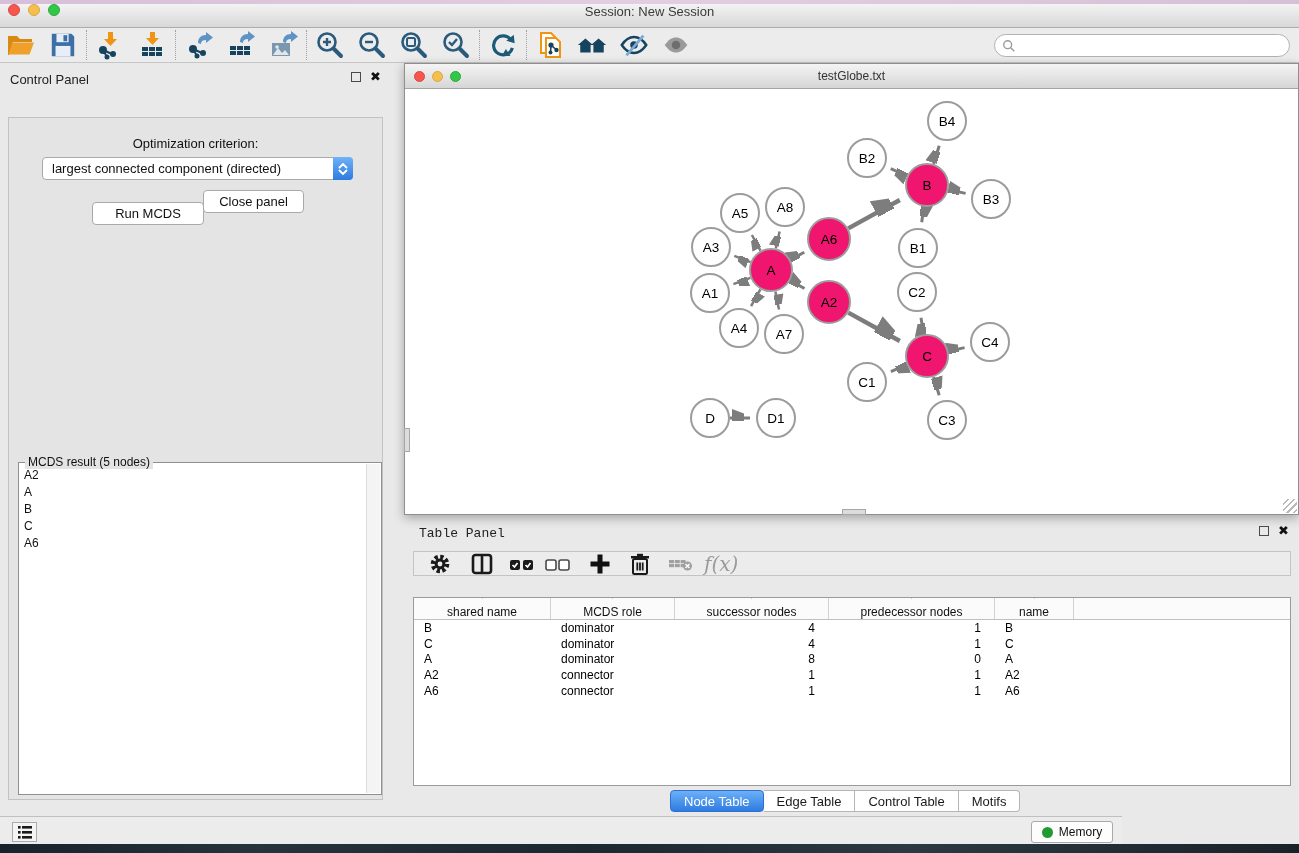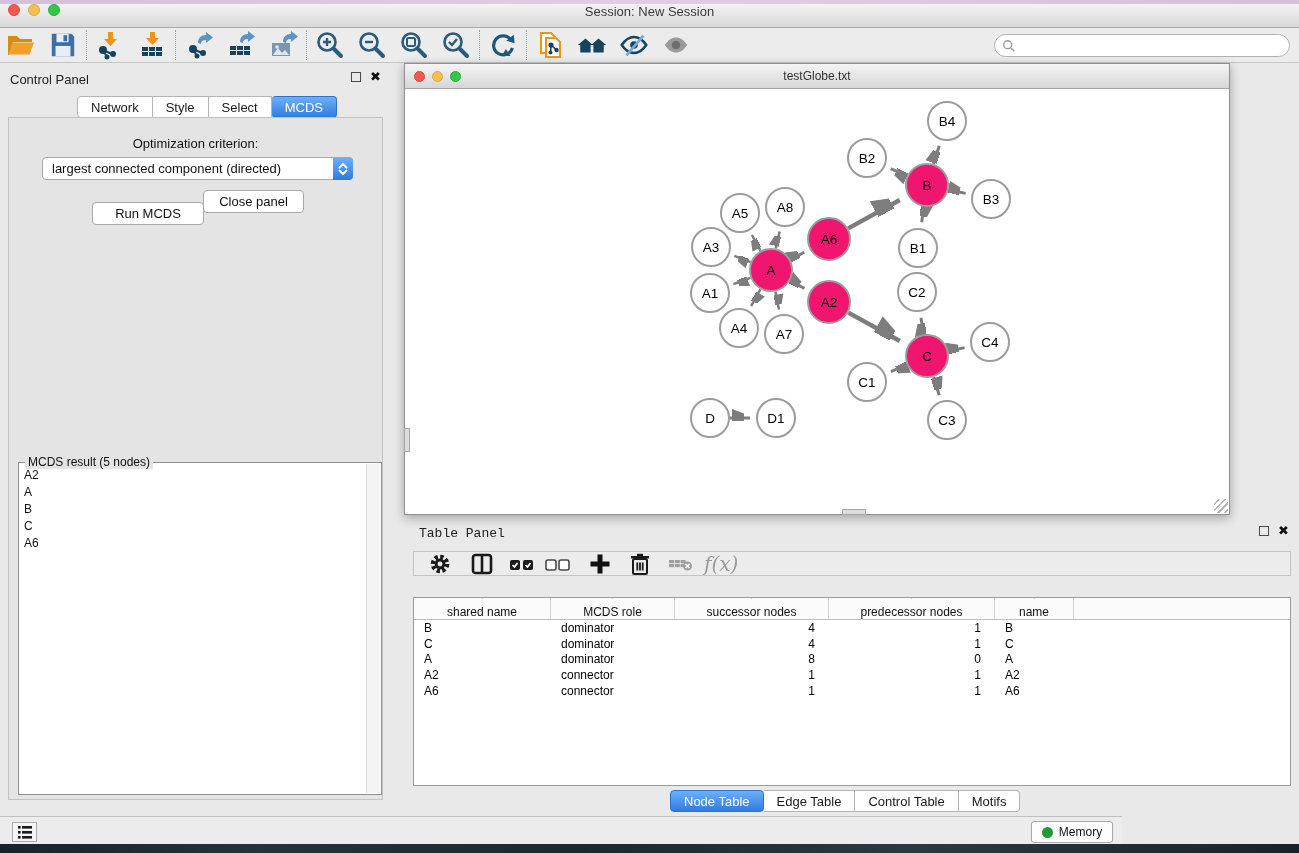--- a/index.html
+++ b/index.html
@@ -55,21 +55,21 @@
   .stepper svg { display:block; }
   .pushbtn { position:absolute; height:23px; background:#fff; border:1px solid #a9a9a9; border-radius:4px;
     font-size:13px; color:#111; display:flex; align-items:center; justify-content:center; }
   .mcds-box { left:18px; top:462px; width:364px; height:333px; background:#fff; border:1px solid #8f8f8f; }
   .mcds-legend { position:absolute; left:6px; top:-8px; background:#e4e4e4; padding:0 3px; font-size:12px; color:#111; }
   .mcds-list { position:absolute; left:1px; top:3px; right:16px; bottom:1px; overflow:hidden; }
   .mcds-item { font-size:12px; color:#111; padding:1.5px 0 1.5px 4px; }
   .mcds-scroll { position:absolute; right:1px; top:1px; width:14px; bottom:1px; background:#f4f4f4; border-left:1px solid #ddd; }
 
   
-  .netwin { left:404px; top:63px; width:826px; height:452px; background:#fff; border:1px solid #8f8f8f;
+  .netwin { left:404px; top:63px; width:895px; height:452px; background:#fff; border:1px solid #8f8f8f;
     box-shadow:0 3px 10px rgba(0,0,0,.3); }
   .netwin-titlebar { position:absolute; left:0; top:0; right:0; height:25px;
     background:linear-gradient(#f4f4f4,#d6d6d6); border-bottom:1px solid #a5a5a5; display:flex; align-items:center; }
   .netwin-titlebar .title { position:absolute; left:0; right:0; text-align:center; font-size:12px; color:#333; }
   .netwin-lights { display:flex; gap:7px; margin-left:9px; z-index:2; }
   .netwin-lights .light { width:11px; height:11px; }
   .net-canvas { position:absolute; left:0; top:25px; right:0; bottom:0; background:#fff; overflow:hidden; }
   .grip-left { left:404px; top:428px; width:6px; height:24px; background:#dcdcdc; border:1px solid #a7a7a7; }
   .grip-bottom { left:842px; top:509px; width:24px; height:6px; background:#dcdcdc; border:1px solid #a7a7a7; }
   .resize-grip { position:absolute; right:1px; bottom:1px; width:14px; height:14px;
@@ -267,26 +267,20 @@
     </div>
   </div>
 
   <div class="abs cp-header">
     <span class="cp-title">Control Panel</span>
     <div class="panel-icons">
       <div class="float-icon"></div>
       <div class="close-icon">✖</div>
     </div>
   </div>
-  <div class="abs cp-tabs">
-      <div class="seg">Network</div>
-      <div class="seg">Style</div>
-      <div class="seg">Select</div>
-      <div class="seg active">MCDS</div>
-    </div>
   <div class="abs cp-body"></div>
   <div class="abs selectbox">
     <span class="sel-val">largest connected component (directed)</span>
     <span class="stepper">
       <svg width="10" height="14" viewBox="0 0 10 14">
         <path d="M1.5 5.5L5 2l3.5 3.5" fill="none" stroke="#fff" stroke-width="1.8" stroke-linecap="round"></path>
         <path d="M1.5 8.5L5 12l3.5-3.5" fill="none" stroke="#fff" stroke-width="1.8" stroke-linecap="round"></path>
       </svg>
     </span>
   </div>

